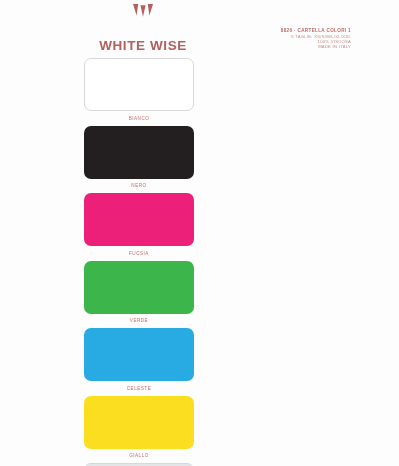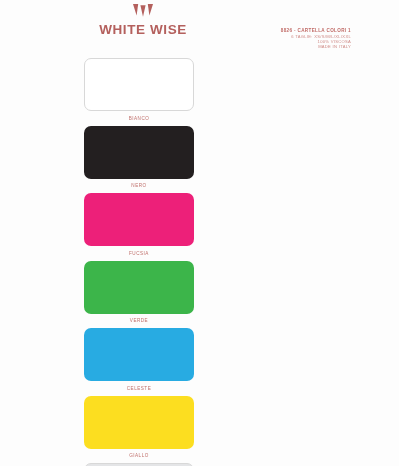--- a/index.html
+++ b/index.html
@@ -36,21 +36,21 @@
     text-align: center;
   }
   .brand-mark {
     display: block;
     margin: 0 auto;
     width: 20px;
     height: 14px;
   }
   .brand-name {
     display: block;
-    margin-top: 4px;
+    margin-top: 20px;
     font-size: 13.5px;
     font-weight: bold;
     letter-spacing: 0.6px;
     color: #b4605d;
     white-space: nowrap;
     font-family: "Liberation Sans", sans-serif;
   }
 
   .doc-meta {
     position: absolute;

